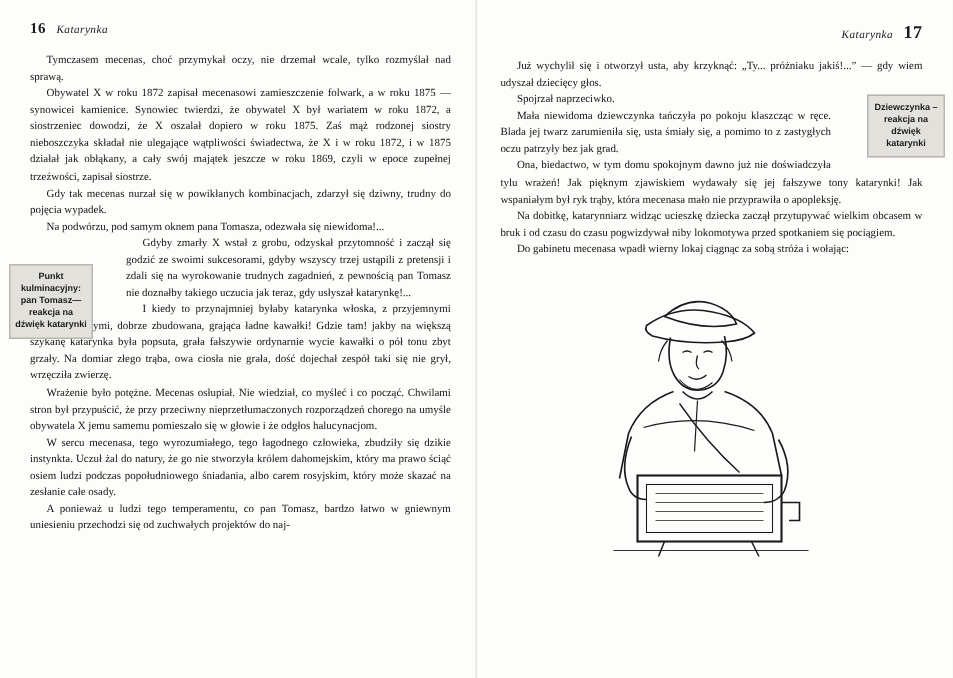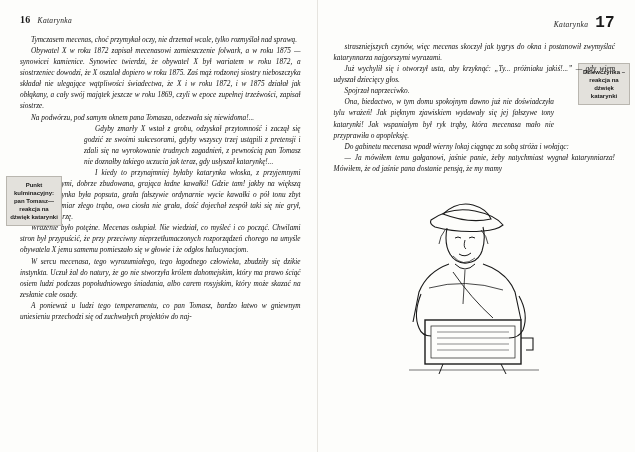--- a/index.html
+++ b/index.html
@@ -53,31 +53,29 @@
   }
   .running-head.right {
     justify-content: flex-end;
   }
   .running-head.right .title {
     font-style: italic;
     font-size: 7.5px;
     margin-right: 7px;
   }
   .running-head.right .folio {
-    font-size: 16px;
+    font-size: 12px;
     font-weight: bold;
-    font-family: Liberation Mono, monospace;
   }
   .body-text {
     font-size: 7.3px;
     line-height: 1.52;
     text-align: justify;
     color: #111111;
     hyphens: auto;
-    font-style: italic;
   }
   .body-text p {
     margin: 0;
     text-indent: 11px;
   }
   .callout {
     position: absolute;
     background: #e3e1dc;
     border: 1px solid #b9b6af;
     font-family: "Liberation Sans", sans-serif;
@@ -134,47 +132,48 @@
   <div class="page left">
 
     <div class="running-head left">
       <span class="folio">16</span>
       <span class="title">Katarynka</span>
     </div>
 
     <div class="body-text">
       <p>Tymczasem mecenas, choć przymykał oczy, nie drzemał wcale, tylko rozmyślał nad sprawą.</p>
       <p>Obywatel X w roku 1872 zapisał mecenasowi zamieszczenie folwark, a w roku 1875 — synowicei kamienice. Synowiec twierdzi, że obywatel X był wariatem w roku 1872, a siostrzeniec dowodzi, że X oszalał dopiero w roku 1875. Zaś mąż rodzonej siostry nieboszczyka składał nie ulegające wątpliwości świadectwa, że X i w roku 1872, i w 1875 działał jak obłąkany, a cały swój majątek jeszcze w roku 1869, czyli w epoce zupełnej trzeźwości, zapisał siostrze.</p>
+      <p>Gdy tak mecenas nurzał się w powikłanych kombinacjach, zdarzył się dziwny, trudny do pojęcia wypadek.</p>
       <p>Na podwórzu, pod samym oknem pana Tomasza, odezwała się niewidoma!...</p>
       <div class="wrap-left"></div>
       <p>Gdyby zmarły X wstał z grobu, odzyskał przytomność i zaczął się godzić ze swoimi sukcesorami, gdyby wszyscy trzej ustąpili z pretensji i zdali się na wyrokowanie trudnych zagadnień, z pewnością pan Tomasz nie doznałby takiego uczucia jak teraz, gdy usłyszał katarynkę!...</p>
       <p>I kiedy to przynajmniej byłaby katarynka włoska, z przyjemnymi tonami fletowymi, dobrze zbudowana, grająca ładne kawałki! Gdzie tam! jakby na większą szykanę katarynka była popsuta, grała fałszywie ordynarnie wycie kawałki o pół tonu zbyt grzały. Na domiar złego trąba, owa ciosła nie grała, dość dojechał zespół taki się nie grył, wrzęcziła zwierzę.</p>
       <p>Wrażenie było potężne. Mecenas osłupiał. Nie wiedział, co myśleć i co począć. Chwilami stron był przypuścić, że przy przeciwny nieprzetłumaczonych rozporządzeń chorego na umyśle obywatela X jemu samemu pomieszało się w głowie i że odgłos halucynacjom.</p>
       <p>W sercu mecenasa, tego wyrozumiałego, tego łagodnego człowieka, zbudziły się dzikie instynkta. Uczuł żal do natury, że go nie stworzyła królem dahomejskim, który ma prawo ściąć osiem ludzi podczas popołudniowego śniadania, albo carem rosyjskim, który może skazać na zesłanie całe osady.</p>
       <p>A ponieważ u ludzi tego temperamentu, co pan Tomasz, bardzo łatwo w gniewnym uniesieniu przechodzi się od zuchwałych projektów do naj-</p>
     </div>
 
     <div class="callout" id="callout-left">Punkt kulminacyjny: pan Tomasz—reakcja na dźwięk katarynki</div>
   </div>
 
   <div class="page right">
 
     <div class="running-head right">
       <span class="title">Katarynka</span>
       <span class="folio">17</span>
     </div>
 
     <div class="body-text">
-      <p>straszniejszych czynów, więc mecenas skoczył jak tygrys do okna i postanowił zwymyślać katarynnarza najgorszymi wyrazami.</p>
       <p>Już wychylił się i otworzył usta, aby krzyknąć: „Ty... próżniaku jakiś!...” — gdy wiem udyszał dziecięcy głos.</p>
       <p>Spojrzał naprzeciwko.</p>
       <div class="wrap-right-illo"></div>
+      <p>Mała niewidoma dziewczynka tańczyła po pokoju klaszcząc w ręce. Blada jej twarz zarumieniła się, usta śmiały się, a pomimo to z zastygłych oczu patrzyły bez jak grad.</p>
       <p>Ona, biedactwo, w tym domu spokojnym dawno już nie doświadczyła tylu wrażeń! Jak pięknym zjawiskiem wydawały się jej fałszywe tony katarynki! Jak wspaniałym był ryk trąby, która mecenasa mało nie przyprawiła o apopleksję.</p>
+      <p>Na dobitkę, katarynniarz widząc ucieszkę dziecka zaczął przytupywać wielkim obcasem w bruk i od czasu do czasu pogwizdywał niby lokomotywa przed spotkaniem się pociągiem.</p>
       <p>Do gabinetu mecenasa wpadł wierny lokaj ciągnąc za sobą stróża i wołając:</p>
-      <p>— Ja mówiłem temu gałganowi, jaśnie panie, żeby natychmiast wygnał katarynniarza! Mówiłem, że od jaśnie pana dostanie pensją, że my mamy</p>
     </div>
 
     <div class="illustration">
       <svg width="210" height="195" viewBox="0 0 210 195">
 
         <path d="M62 40 q20 -14 44 -9 q20 4 28 14 q-6 5 -20 6 q-26 2 -48 -4 q-6 -3 -4 -7z" fill="none" stroke="#1a1a1a" stroke-width="1.1"></path>
         <path d="M74 34 q14 -13 30 -9 q14 4 18 14 q-22 5 -48 -5z" fill="none" stroke="#1a1a1a" stroke-width="1.1"></path>
 
         <path d="M78 48 q-3 16 3 26 q6 10 17 9 q11 -1 15 -12 q4 -12 1 -24" fill="none" stroke="#1a1a1a" stroke-width="1.1"></path>
 

